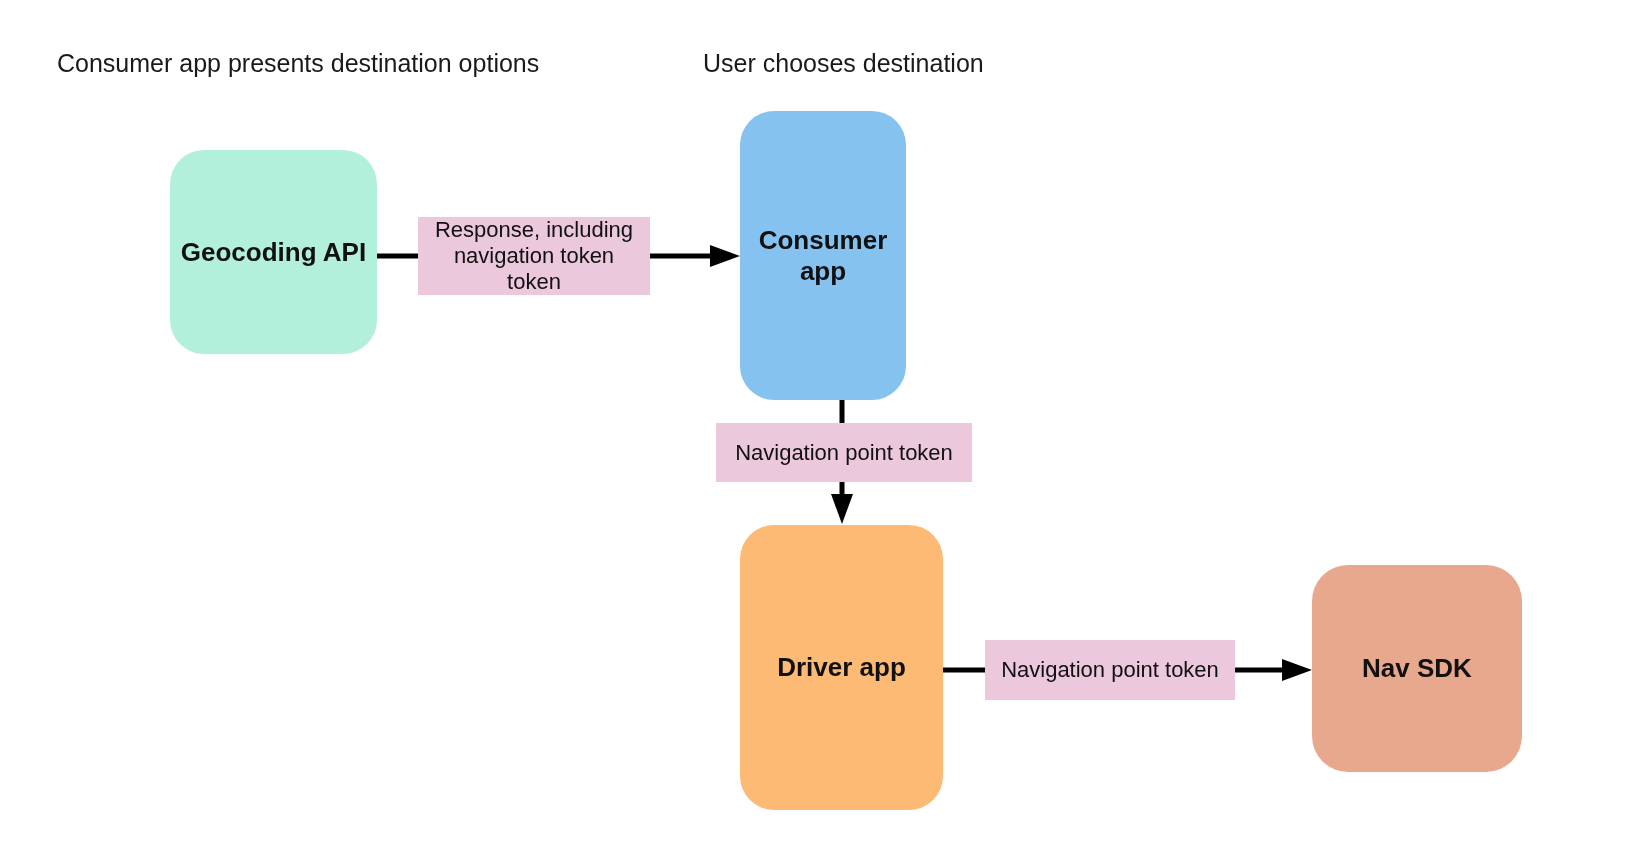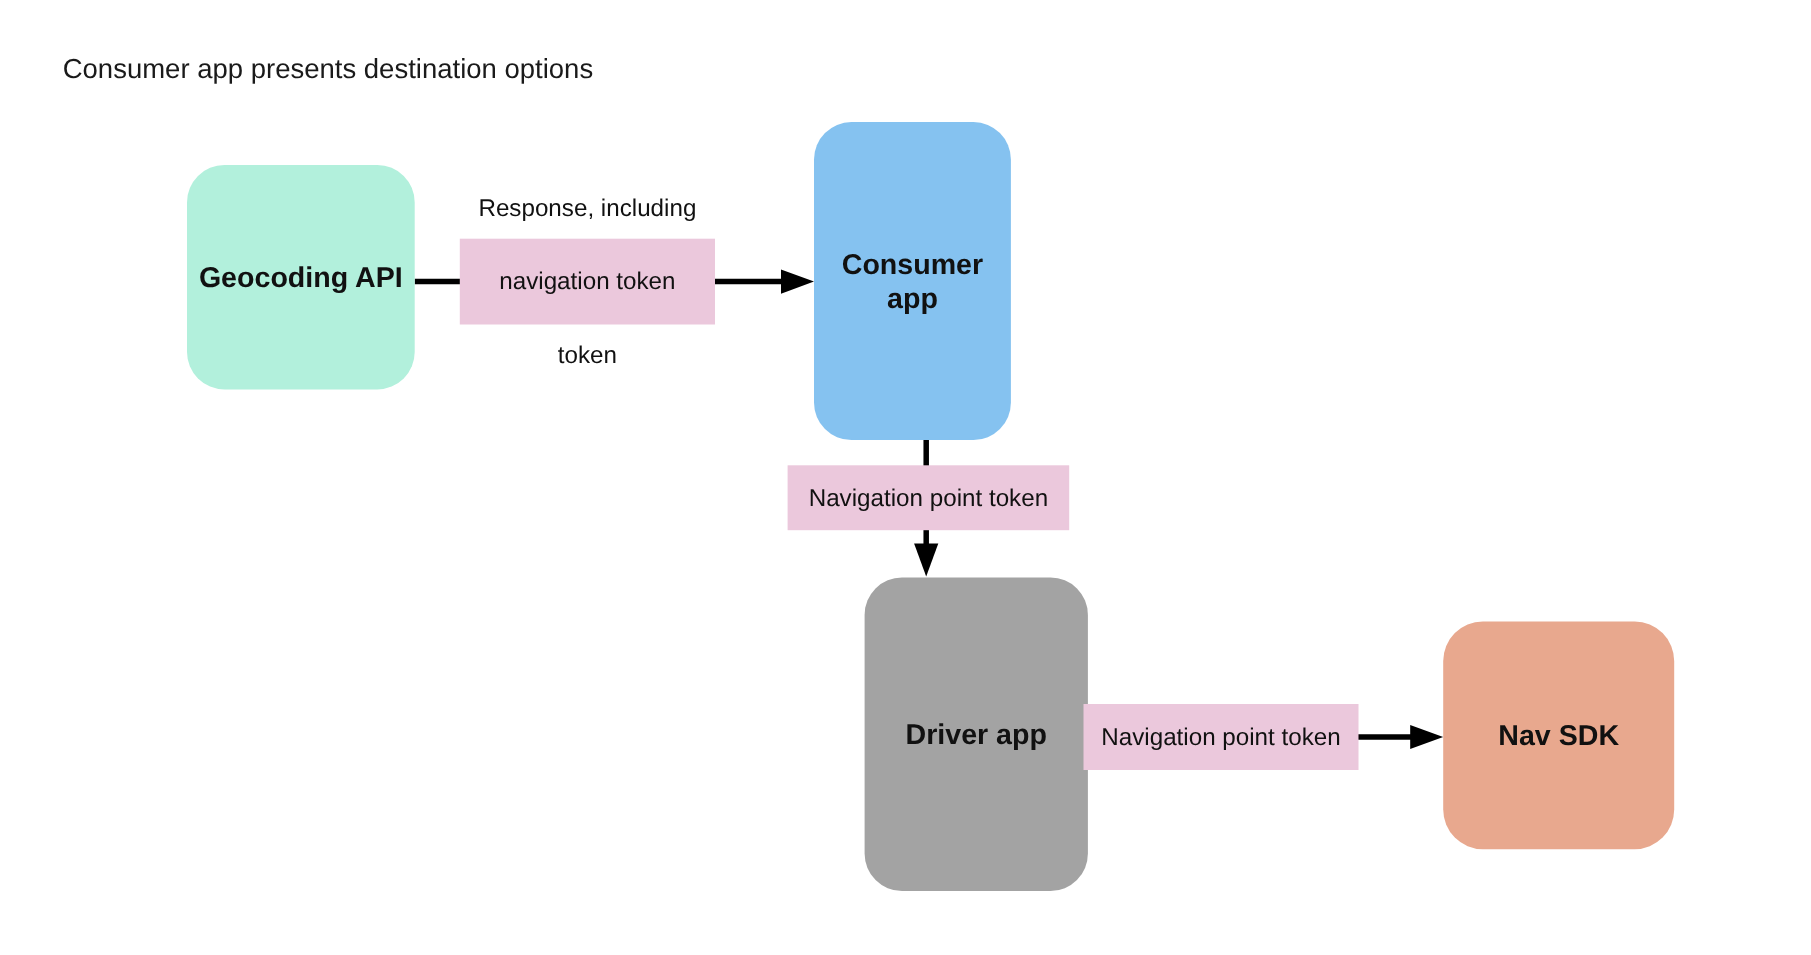--- a/index.html
+++ b/index.html
@@ -42,47 +42,48 @@
     display: flex;
     align-items: center;
     justify-content: center;
     border-radius: 34px;
     color: #111111;
     font-weight: 700;
     font-size: 26px;
     text-align: center;
   }
   .node.geocoding { left: 170px; top: 150px; width: 207px; height: 204px; background: #b2f0dc; }
-  .node.consumer  { left: 740px; top: 111px; width: 179px; height: 289px; background: #85c2f0; }
+  .node.consumer  { left: 740px; top: 111px; width: 166px; height: 289px; background: #85c2f0; }
   .node.driver    { left: 740px; top: 525px; width: 203px; height: 285px; background: #85c2f0; }
   .node.navsdk    { left: 1312px; top: 565px; width: 210px; height: 207px; background: #e8a88e; border-radius: 36px; }
 
   .edge-label {
     position: absolute;
     display: flex;
     flex-direction: column;
     align-items: center;
     justify-content: center;
     background: #ebc8dc;
     color: #111111;
     font-size: 22px;
     line-height: 26px;
     text-align: center;
     font-weight: 400;
   }
-  .edge-label.l1 { left: 418px; top: 217px; width: 232px; height: 78px; gap: 41px; }
+  .edge-label.l1 { left: 418px; top: 217px; width: 232px; height: 78px; }
   .edge-label.l2 { left: 716px; top: 423px; width: 256px; height: 59px; }
   .edge-label.l3 { left: 985px; top: 640px; width: 250px; height: 60px; }
 </style>
 </head>
 <body>
 
 <div class="canvas">
 
   <div class="stage-header h1">Consumer app presents destination options</div>
+  <div class="stage-header h2">User chooses destination</div>
 
   <svg class="arrows-layer" viewBox="0 0 1646 868" xmlns="http://www.w3.org/2000/svg" aria-hidden="true">
     <g>
       <line x1="377" y1="256" x2="714" y2="256" stroke="#000000" stroke-width="5"></line>
       <polygon points="740,256 710,245 710,267" fill="#000000"></polygon>
     </g>
     <g>
       <line x1="842" y1="400" x2="842" y2="498" stroke="#000000" stroke-width="5"></line>
       <polygon points="842,524 831,494 853,494" fill="#000000"></polygon>
     </g>
@@ -93,21 +94,21 @@
   </svg>
 
   <div class="node geocoding" style="background-color: rgb(178, 240, 220); justify-content: center;">
     <span>Geocoding API</span>
   </div>
 
   <div class="node consumer" style="background-color: rgb(133, 194, 240);">
     <span>Consumer app</span>
   </div>
 
-  <div class="node driver" style="background-color: #a3a3a3; margin-left: 46px;">
+  <div class="node driver" style="background-color: #fdba74;">
     <span>Driver app</span>
   </div>
 
   <div class="node navsdk" style="background-color: rgb(232, 168, 142);">
     <span>Nav SDK</span>
   </div>
 
   <div class="edge-label l1" style="background-color: rgb(235, 200, 220);">
     <span>Response, including</span>
     <span>navigation token</span>

